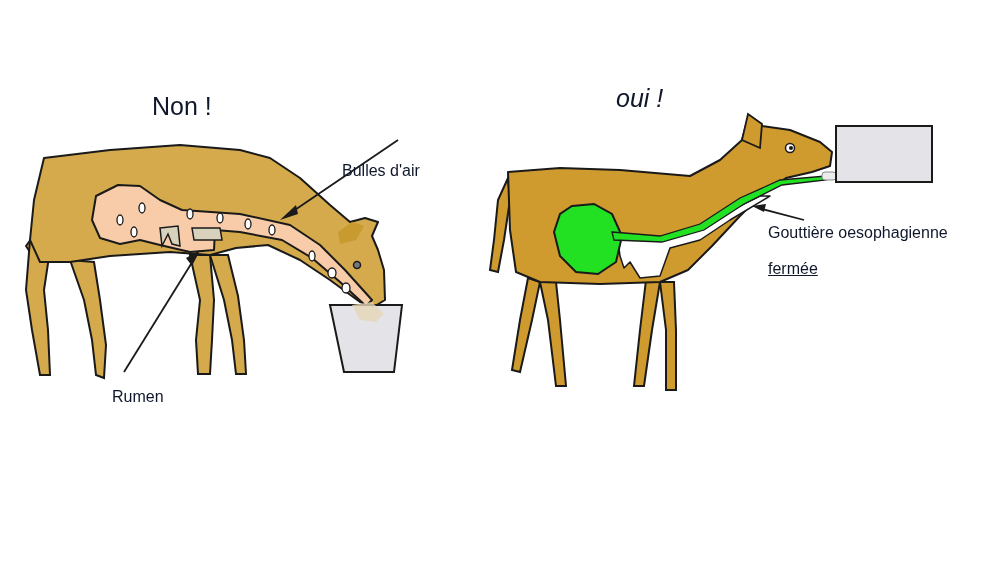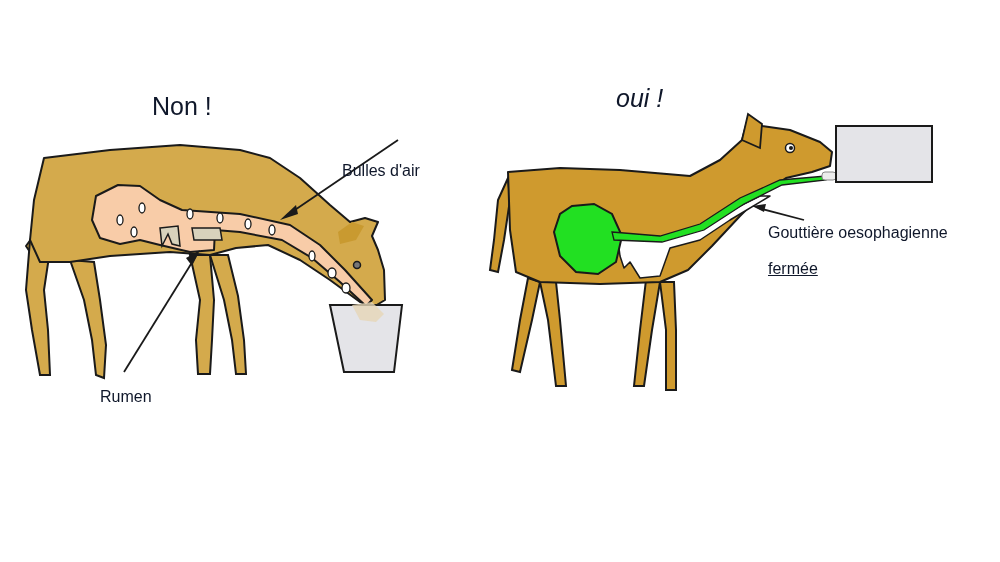--- a/index.html
+++ b/index.html
@@ -83,17 +83,17 @@
 
     <rect x="836" y="126" width="96" height="56" fill="#E4E4E8" stroke="#1a1a1a" stroke-width="2"></rect>
 
     <line x1="804" y1="220" x2="758" y2="208" stroke="#1a1a1a" stroke-width="1.8"></line>
     <polygon points="752,206 766,204 764,212" fill="#1a1a1a"></polygon>
   </g>
 </svg>
 
 <div class="label title" style="left:152px; top:92px;">Non !</div>
 <div class="label small" style="left:342px; top:120px;margin-top:40px;">Bulles d'air</div>
-<div class="label small" style="left:100px; top:386px;text-align:center;">Rumen</div>
+<div class="label small" style="left:112px; top:386px;text-align:center;">Rumen</div>
 
 <div class="label title" style="left:616px; top:84px;font-style:italic;">oui !</div>
 <div class="label small" style="left:768px; top:222px;">Gouttière oesophagienne</div>
 <div class="label small" style="left:768px; top:258px;text-decoration:underline;">fermée</div>
 
 </body></html>

